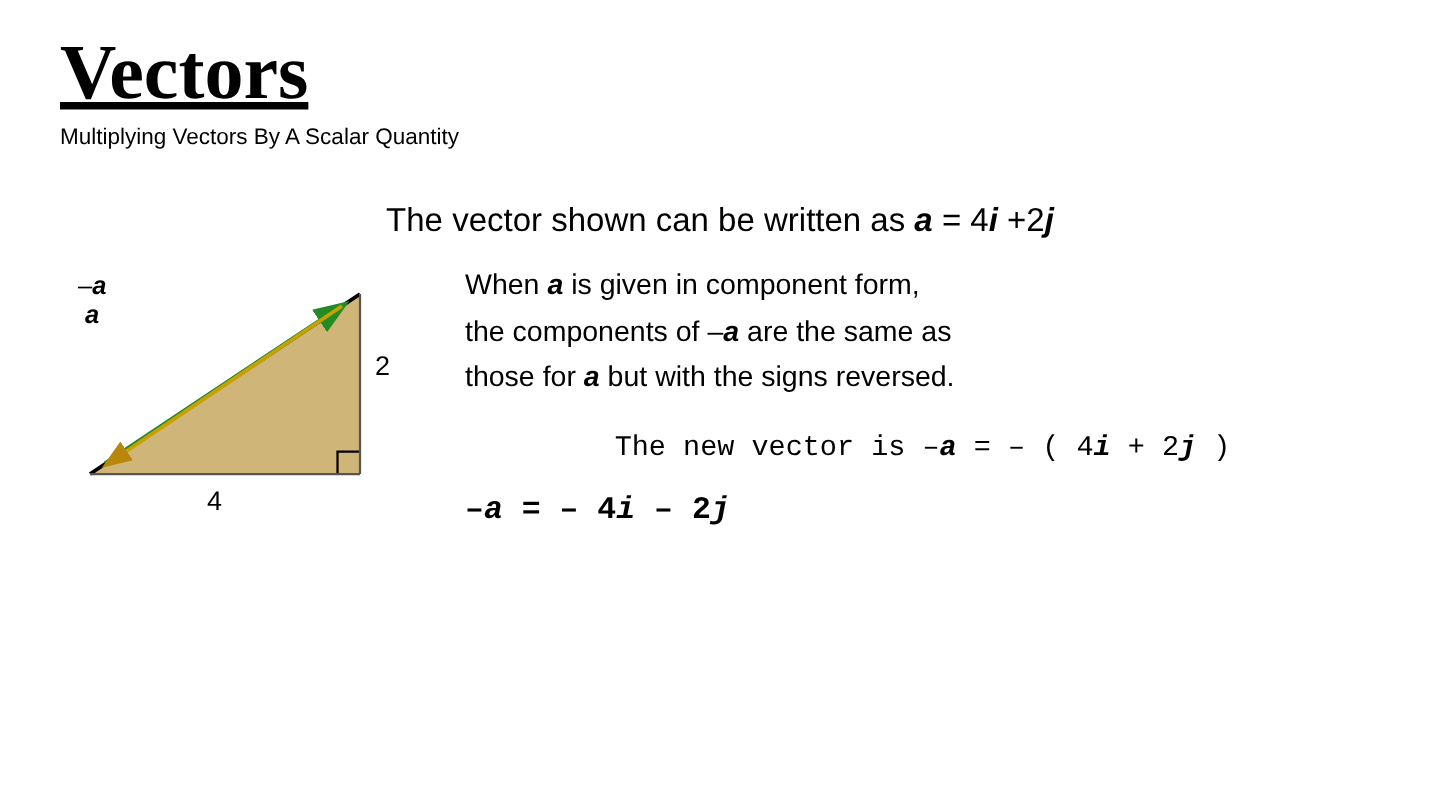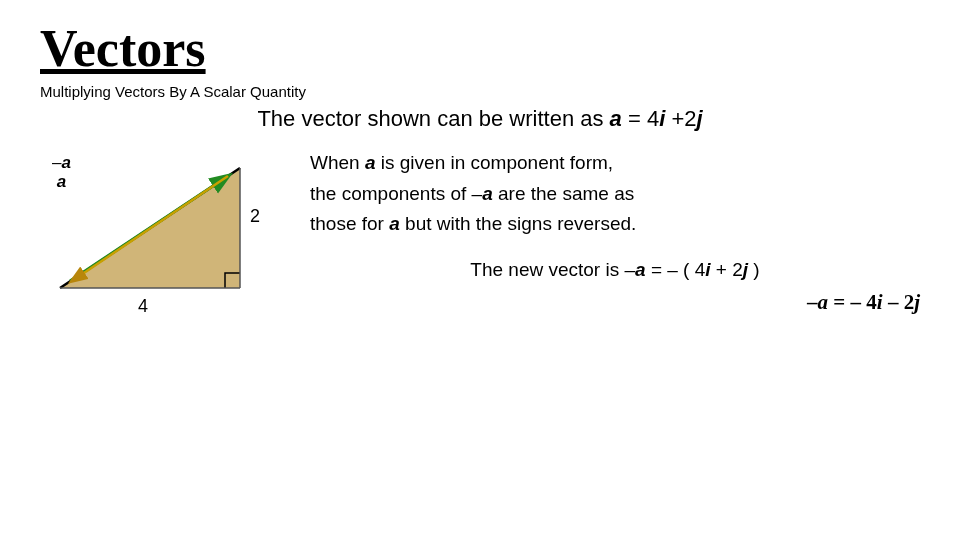--- a/index.html
+++ b/index.html
@@ -26,21 +26,21 @@
       text-decoration: underline;
       color: #000;
       line-height: 1.1;
       margin-bottom: 6px;
     }
 
     .subtitle {
       font-size: 15px;
       color: #000;
       font-family: Arial, sans-serif;
-      margin-bottom: 6px;
+      margin-bottom: 34px;
       font-weight: 400;
     }
 
     .line1 {
       font-size: 22px;
       text-align: center;
       color: #000;
       margin-bottom: 16px;
       font-family: Arial, sans-serif;
     }
@@ -92,35 +92,35 @@
 
     .component-text .bold-italic {
       font-style: italic;
       font-weight: 700;
     }
 
     .new-vector-line {
       font-size: 19px;
       text-align: center;
       color: #000;
-      font-family: Liberation Sans, sans-serif;
-      margin-bottom: 9px;
+      font-family: Liberation Mono, monospace;
+      margin-bottom: 20px;
     }
 
     .new-vector-line .bold-italic {
       font-style: italic;
       font-weight: 700;
     }
 
     .final-vector {
       font-size: 21px;
-      text-align: right;
-      font-weight: 700;
-      color: #000;
-      font-family: Liberation Serif, serif;
+      text-align: left;
+      font-weight: 700;
+      color: #000;
+      font-family: Liberation Mono, monospace;
     }
 
     .final-vector .bold-italic {
       font-style: italic;
       font-weight: 700;
     }
 
     
     .diagram-svg {
       position: absolute;

